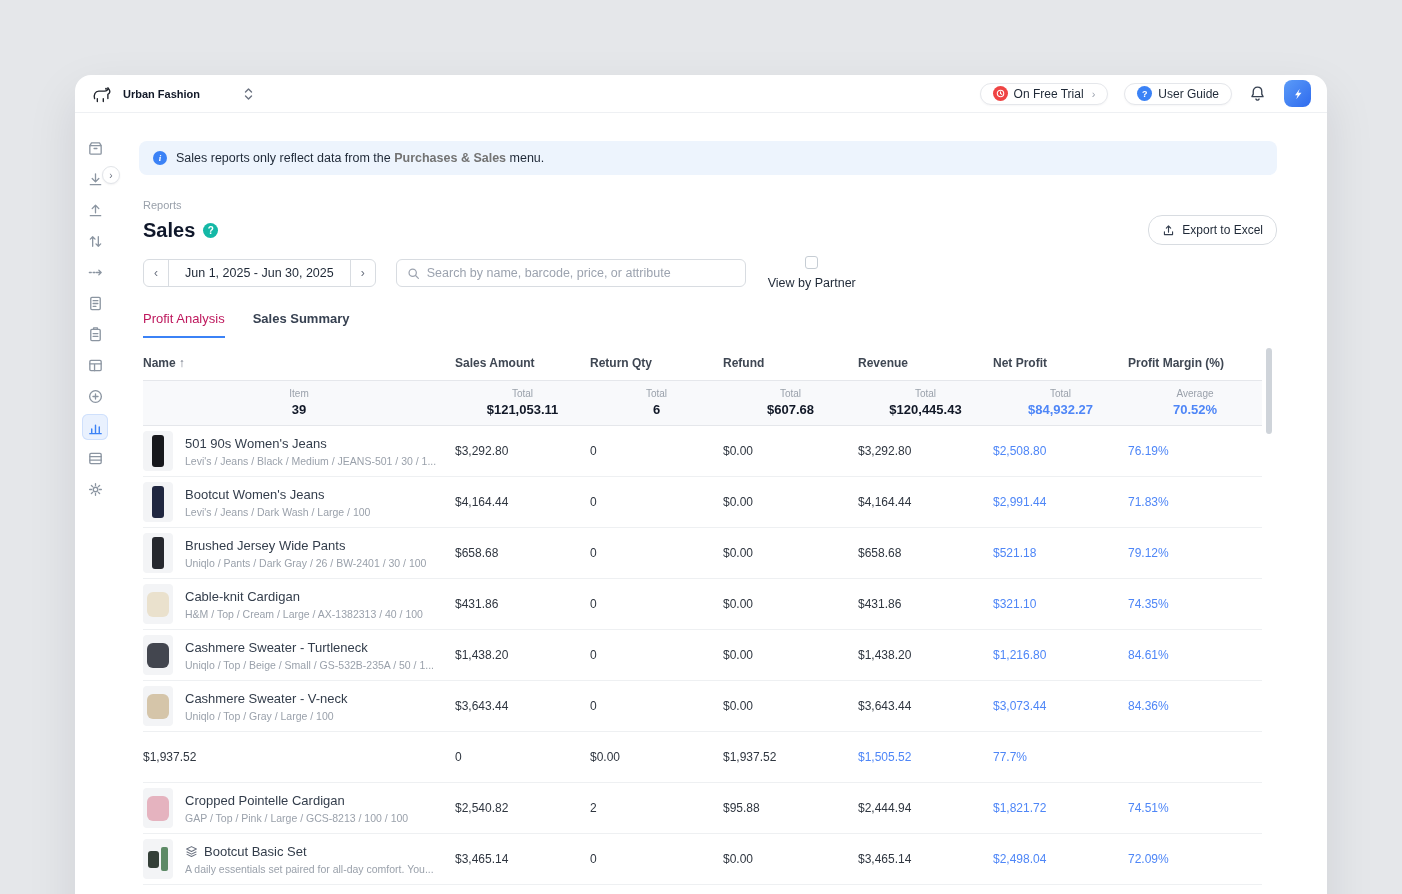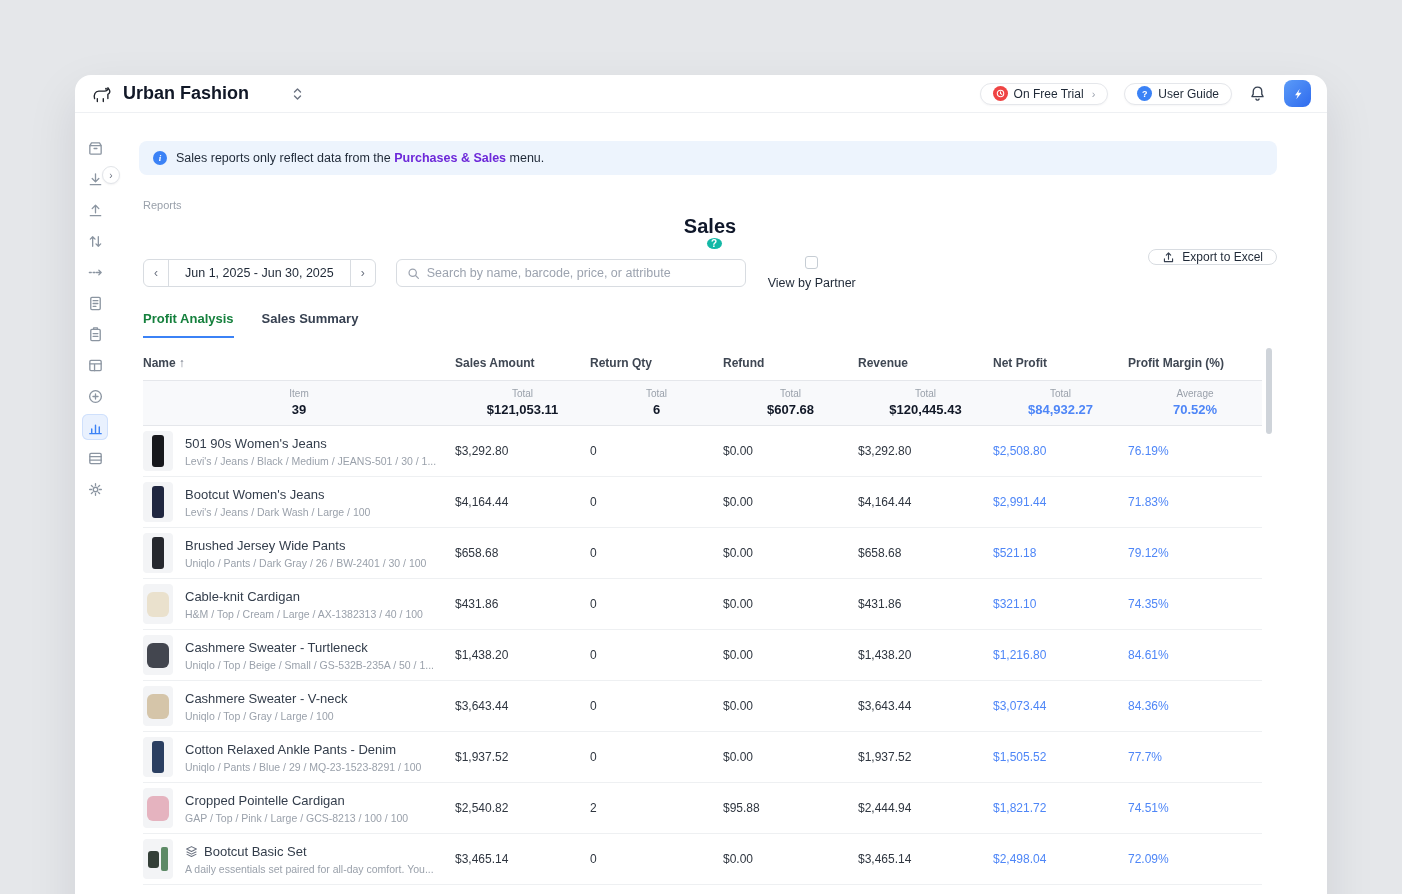--- a/index.html
+++ b/index.html
@@ -7,21 +7,21 @@
   body { background:#e5e7ea; font-family:"Liberation Sans", sans-serif; color:#1f2937; }
 
   .app-window { position:absolute; left:75px; top:75px; width:1252px; height:860px;
     background:#fff; border-radius:16px; box-shadow:0 20px 50px rgba(15,23,42,.10); overflow:hidden; }
 
   
   .topbar { height:38px; display:flex; align-items:center; padding:0 16px 0 14px;
     border-bottom:1px solid #eef0f3; }
   .topbar-left { display:flex; align-items:center; gap:10px; }
   .logo { width:24px; height:24px; display:flex; align-items:center; justify-content:center; }
-  .company { font-size:18px; font-weight:700; color:#111827; }
+  .company { font-size:11px; font-weight:700; color:#111827; }
   .org-switcher { margin-left:34px; display:flex; flex-direction:column; align-items:center; cursor:pointer; }
   .topbar-right { margin-left:auto; display:flex; align-items:center; gap:16px; }
   .pill { height:22px; display:flex; align-items:center; gap:6px; padding:0 12px;
     border:1px solid #e5e7eb; border-radius:999px; background:#fff; font-size:12px; color:#1f2937;
     box-shadow:0 1px 2px rgba(15,23,42,.04); cursor:pointer; }
   .dot-icon { width:15px; height:15px; border-radius:50%; display:flex; align-items:center; justify-content:center;
     color:#fff; font-size:9px; font-weight:700; flex:none; }
   .pill .chev { color:#9ca3af; font-size:11px; margin-left:2px; }
   .bell { width:20px; height:20px; cursor:pointer; display:flex; }
   .app-badge { width:27px; height:27px; border-radius:8px; background:linear-gradient(135deg,#5b9bf8,#2f6bee);
@@ -37,24 +37,24 @@
     background:#fff; border:1px solid #e2e5e9; box-shadow:0 1px 2px rgba(15,23,42,.06);
     display:flex; align-items:center; justify-content:center; font-size:10px; color:#6b7280; cursor:pointer; z-index:5; }
 
   .content { flex:1; position:relative; padding:0 50px 0 24px; }
 
   .banner { margin-top:28px; height:34px; background:#edf4fd; border-radius:8px;
     display:flex; align-items:center; gap:9px; padding:0 14px; font-size:12.5px; color:#1f2937; }
   .info-icon { width:14px; height:14px; border-radius:50%; background:#3b82f6; color:#fff;
     font-size:9px; font-weight:700; display:flex; align-items:center; justify-content:center; flex:none;
     font-family:"Liberation Serif", serif; font-style:italic; }
-  .banner a { color:#6d28d9; font-weight:600; text-decoration:none; cursor:pointer; }
+  .banner a { color:#737373; font-weight:600; text-decoration:none; cursor:pointer; }
 
   .breadcrumb { margin:24px 0 0 4px; font-size:11px; color:#9aa1ab; }
-  .title-row { display:flex; align-items:center; margin:4px 0 0 4px; height:30px;flex-direction:column; }
+  .title-row { display:flex; align-items:center; margin:4px 0 0 4px; height:30px; }
   .page-title { font-size:20px; font-weight:700; color:#0f172a; }
   .help-icon { width:15px; height:15px; border-radius:50%; background:#14b8a6; color:#fff; font-size:10px;
     font-weight:700; display:flex; align-items:center; justify-content:center; margin-left:8px; cursor:pointer; }
   .export-btn { margin-left:auto; height:30px; display:flex; align-items:center; gap:7px; padding:0 13px;
     border:1px solid #d8dce1; border-radius:14px; background:#fff; font-size:12px; color:#1f2937; cursor:pointer; }
 
   .controls-row { display:flex; align-items:center; margin:14px 0 0 4px; height:28px; }
   .date-nav { display:flex; align-items:stretch; height:28px; }
   .date-btn { width:26px; border:1px solid #d8dce1; background:#fff; display:flex; align-items:center;
     justify-content:center; font-size:12px; color:#6b7280; cursor:pointer; }
@@ -66,21 +66,21 @@
     display:flex; align-items:center; gap:7px; padding:0 10px; background:#fff; }
   .search-box input { border:none; outline:none; flex:1; font-size:12.5px; color:#374151;
     font-family:"Liberation Sans", sans-serif; background:transparent; }
   .search-box input::placeholder { color:#9ca3af; }
   .partner-check { margin-left:22px; display:flex; align-items:center; gap:7px; cursor:pointer;flex-direction:column; }
   .checkbox { width:13px; height:13px; border:1.5px solid #c6cdd4; border-radius:3px; background:#fff; }
   .partner-label { font-size:12.5px; color:#1f2937; }
 
   .tabs { display:flex; gap:28px; margin:24px 0 0 4px; }
   .tab { font-size:13px; padding-bottom:10px; cursor:pointer; }
-  .tab.active { color:#15803d; font-weight:700; border-bottom:2px solid #3b82f6; }
+  .tab.active { color:#be185d; font-weight:400; border-bottom:2px solid #3b82f6; }
   .tab.inactive { color:#374151; font-weight:600; }
 
   
   .table { margin:8px 0 12px 4px; width:1119px; }
   .tgrid { display:grid; grid-template-columns:312px 135px 133px 135px 135px 135px 134px; }
   .thead { border-bottom:1px solid #e5e7eb; }
   .thead .hcell { font-size:12px; font-weight:700; color:#3f4753; padding:10px 0; cursor:pointer; }
   .sort-arrow { color:#6b7280; font-weight:400; margin-left:3px; }
   .summary { background:#f8f9fb; border-bottom:1px solid #e5e7eb; }
   .summary .scell { padding:7px 0 8px;text-align:center; }
@@ -450,32 +450,20 @@
     </div>
     <div class="val">$3,643.44</div>
     <div class="val">0</div>
     <div class="val">$0.00</div>
     <div class="val">$3,643.44</div>
     <div class="val blue">$3,073.44</div>
     <div class="val blue">84.36%</div>
   </div>
 
   <div class="tgrid trow">
-    <div class="name-cell">
-      <span class="thumb pants">
-        <span class="garment main" style="background: rgb(43, 63, 97);"></span>
-      </span>
-      <span class="name-text">
-        <span class="pname-line">
-
-          <span class="pname">Cotton Relaxed Ankle Pants - Denim</span>
-        </span>
-        <span class="pdetails" style="display:block">Uniqlo / Pants / Blue / 29 / MQ-23-1523-8291 / 100</span>
-      </span>
-    </div>
     <div class="val">$1,937.52</div>
     <div class="val">0</div>
     <div class="val">$0.00</div>
     <div class="val">$1,937.52</div>
     <div class="val blue">$1,505.52</div>
     <div class="val blue">77.7%</div>
   </div>
 
   <div class="tgrid trow">
     <div class="name-cell">

